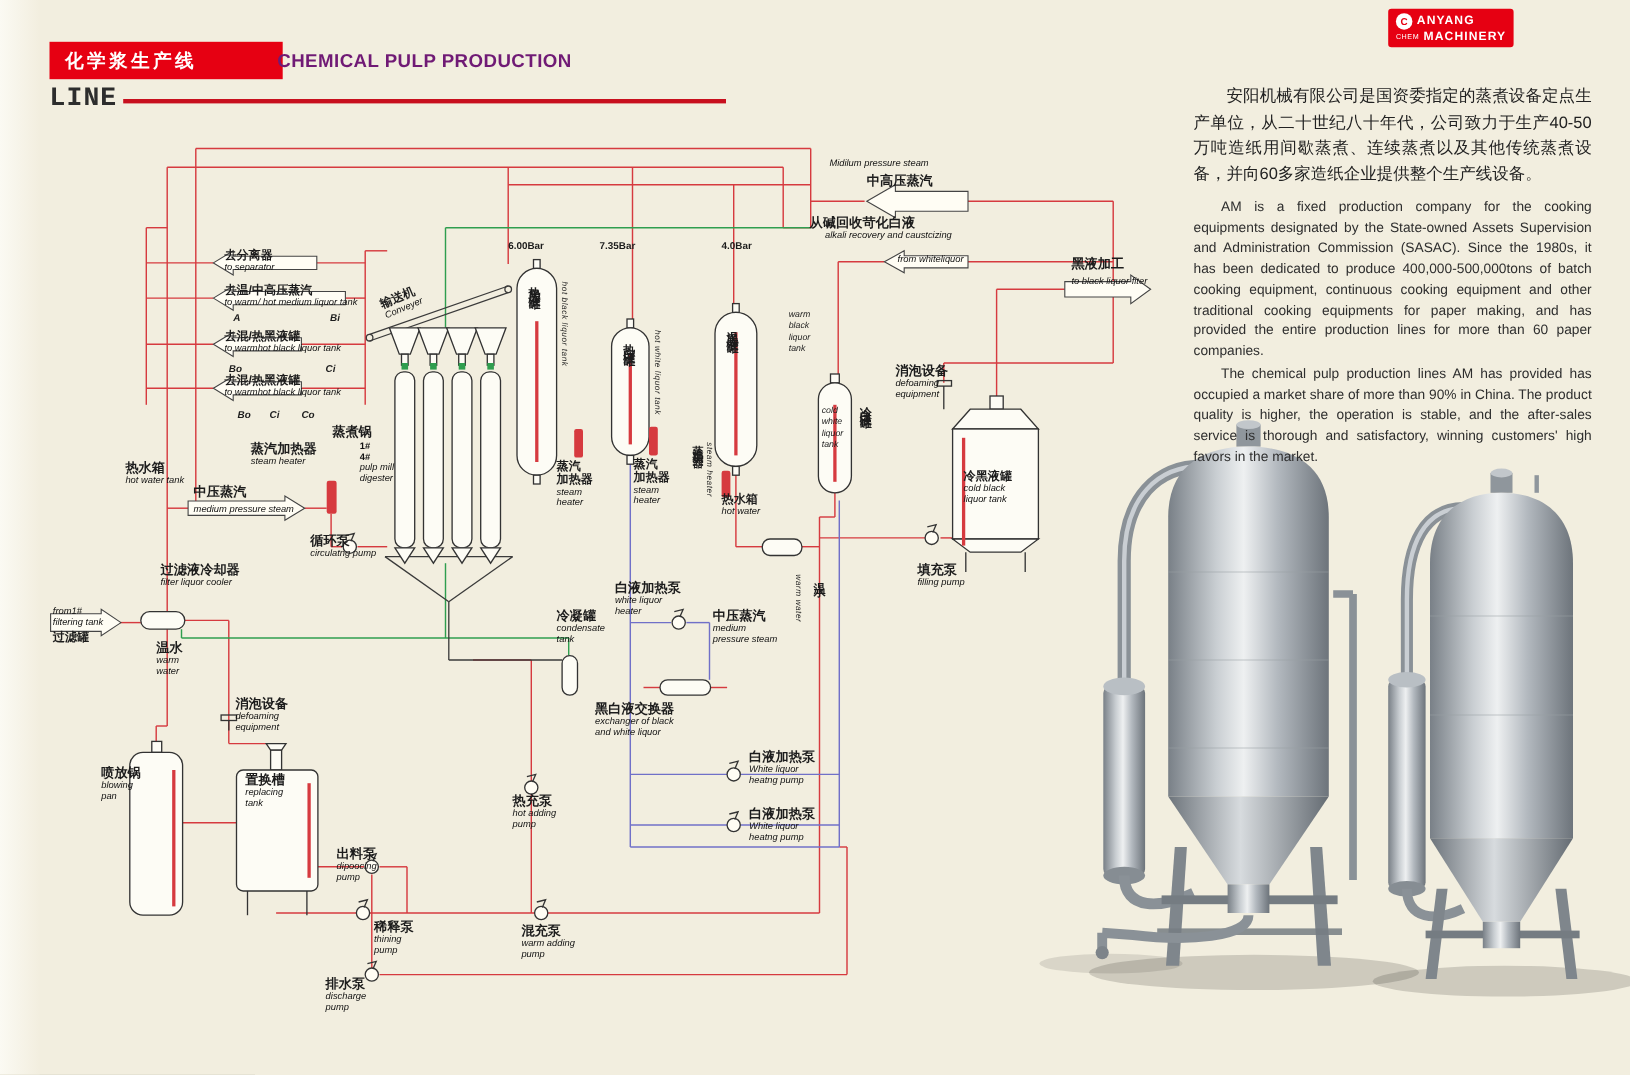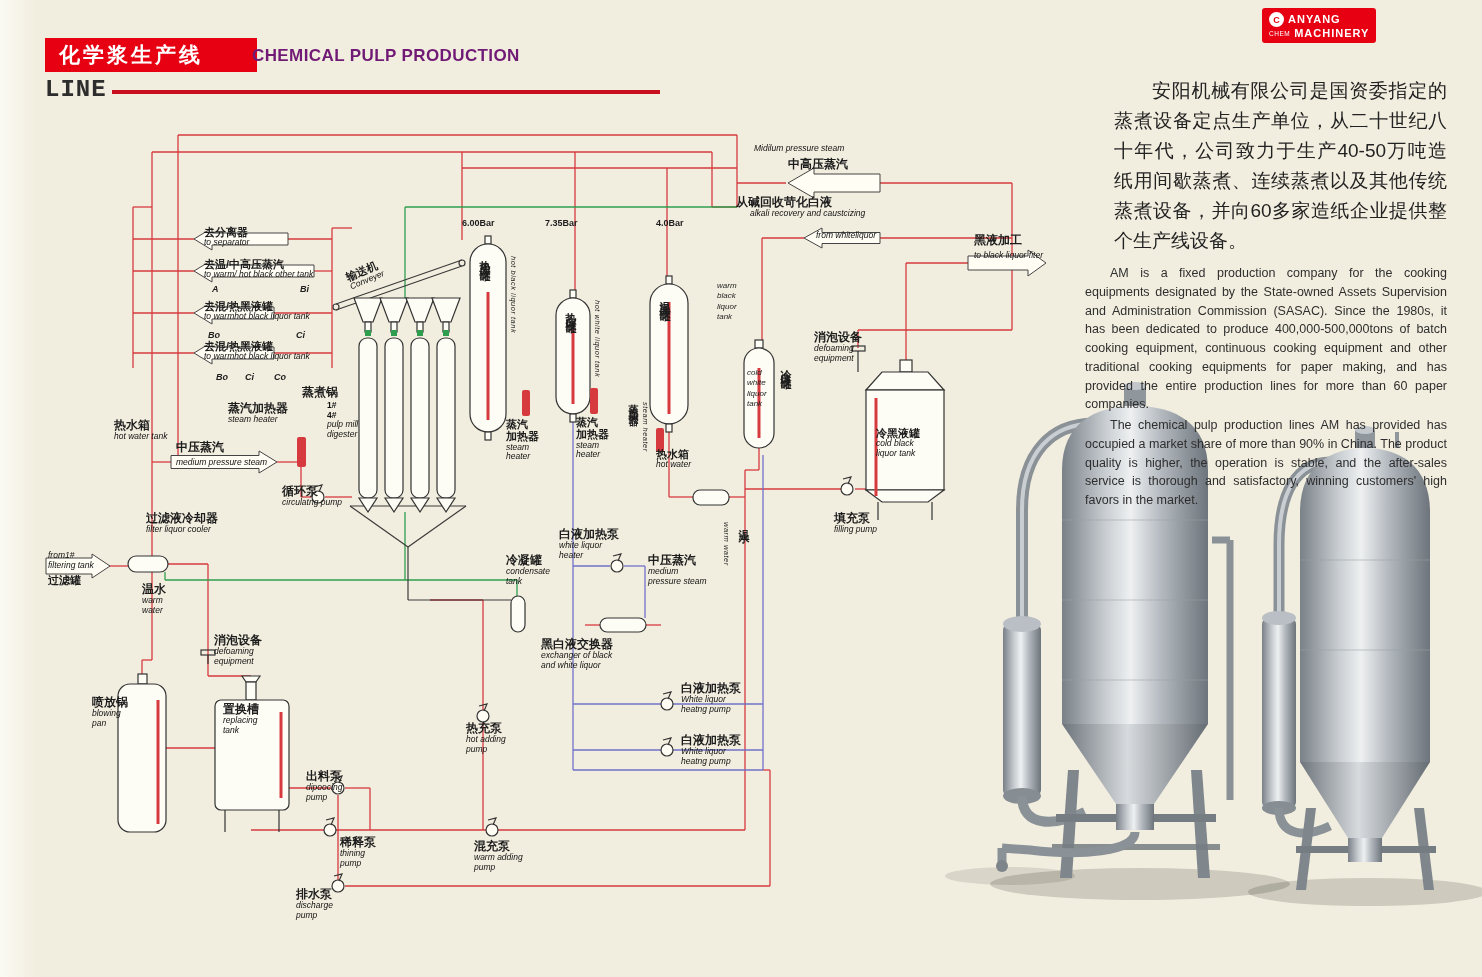--- a/index.html
+++ b/index.html
@@ -1,34 +1,34 @@
 <!DOCTYPE html>
 <html><head>
 <meta charset="utf-8">
 <style>
   html,body{margin:0;padding:0;background:#d8d4c6;}
   .page{position:relative;width:1482px;height:977px;background:#f2eedf;overflow:hidden;
         font-family:"Liberation Sans",sans-serif;color:#1c1c1c;}
   .spine{position:absolute;left:0;top:0;width:36px;height:100%;
          background:linear-gradient(90deg,#fbfaf3,#f2eedf);}
   .abs{position:absolute;}
-  .banner{background:#e60012;color:#fff;font-weight:bold;font-size:21px;
+  .banner{background:#e60012;color:#fff;font-weight:bold;font-size:17px;
           display:flex;align-items:center;padding-left:14px;letter-spacing:3px;}
   .subtitle{font-weight:bold;font-size:17px;color:#701a75;letter-spacing:.4px;}
   .line-word{font-weight:bold;font-size:24px;color:#2d2d2d;letter-spacing:1px;}
   .red-rule{background:#c8101e;}
   .logo{background:#e60012;color:#fff;border-radius:3px;padding:4px 7px;}
   .logo-row{display:flex;align-items:center;gap:4px;}
   .logo-circle{width:15px;height:15px;border-radius:50%;background:#fff;color:#e60012;
                font-size:9px;font-weight:bold;display:flex;align-items:center;justify-content:center;}
   .logo-name{font-weight:bold;font-size:11px;letter-spacing:1px;line-height:1.1;}
   .logo-sub{font-size:6.5px;letter-spacing:.5px;}
   .intro{width:362px;text-align:justify;}
   .intro p{margin:0;}
-  .intro p.zh{font-size:19px;line-height:1.58;text-indent:2em;color:#222;margin-left:29px;}
+  .intro p.zh{font-size:15px;line-height:1.58;text-indent:2em;color:#222;}
   .intro p.en{font-size:12.5px;line-height:1.5;text-indent:2em;color:#2e2e2e;margin-top:2px;}
   .lbl{position:absolute;line-height:1.12;white-space:nowrap;}
   .lbl .zh{font-size:12px;font-weight:bold;}
   .lbl .zh.sm{font-size:11px;}
   .lbl .en{font-size:8.5px;font-style:italic;color:#111;}
   .mark{position:absolute;font-size:9px;font-style:italic;font-weight:bold;}
   .vzh{position:absolute;writing-mode:vertical-rl;font-size:11px;font-weight:bold;letter-spacing:3px;}
   .ven{position:absolute;writing-mode:vertical-rl;font-size:7.5px;font-style:italic;letter-spacing:.5px;}
   .stack{position:absolute;font-size:8px;font-style:italic;line-height:1.3;}
   svg{position:absolute;left:0;top:0;}
@@ -370,21 +370,21 @@
     <p class="en" style="margin-top:8px;">AM is a fixed production company for the cooking equipments designated by the State-owned Assets Supervision and Administration Commission (SASAC). Since the 1980s, it has been dedicated to produce 400,000-500,000tons of batch cooking equipment, continuous cooking equipment and other traditional cooking equipments for paper making, and has provided the entire production lines for more than 60 paper companies.</p>
     <p class="en">The chemical pulp production lines AM has provided has occupied a market share of more than 90% in China. The product quality is higher, the operation is stable, and the after-sales service is thorough and satisfactory, winning customers' high favors in the market.</p>
   </div>
 
   <div class="lbl" style="left:204px;top:226px">
     <div class="zh sm">去分离器</div>
     <div class="en">to separator</div>
   </div>
   <div class="lbl" style="left:204px;top:258px">
     <div class="zh sm">去温/中高压蒸汽</div>
-    <div class="en">to warm/ hot black other  tank</div>
+    <div class="en">to warm/ hot medium liquor  tank</div>
   </div>
   <div class="mark" style="left:212px;top:284px">A</div>
   <div class="mark" style="left:300px;top:284px">Bi</div>
   <div class="lbl" style="left:204px;top:300px">
     <div class="zh sm">去混/热黑液罐</div>
     <div class="en">to warmhot black liquor tank</div>
   </div>
   <div class="mark" style="left:208px;top:330px">Bo</div>
   <div class="mark" style="left:296px;top:330px">Ci</div>
   <div class="lbl" style="left:204px;top:340px">

